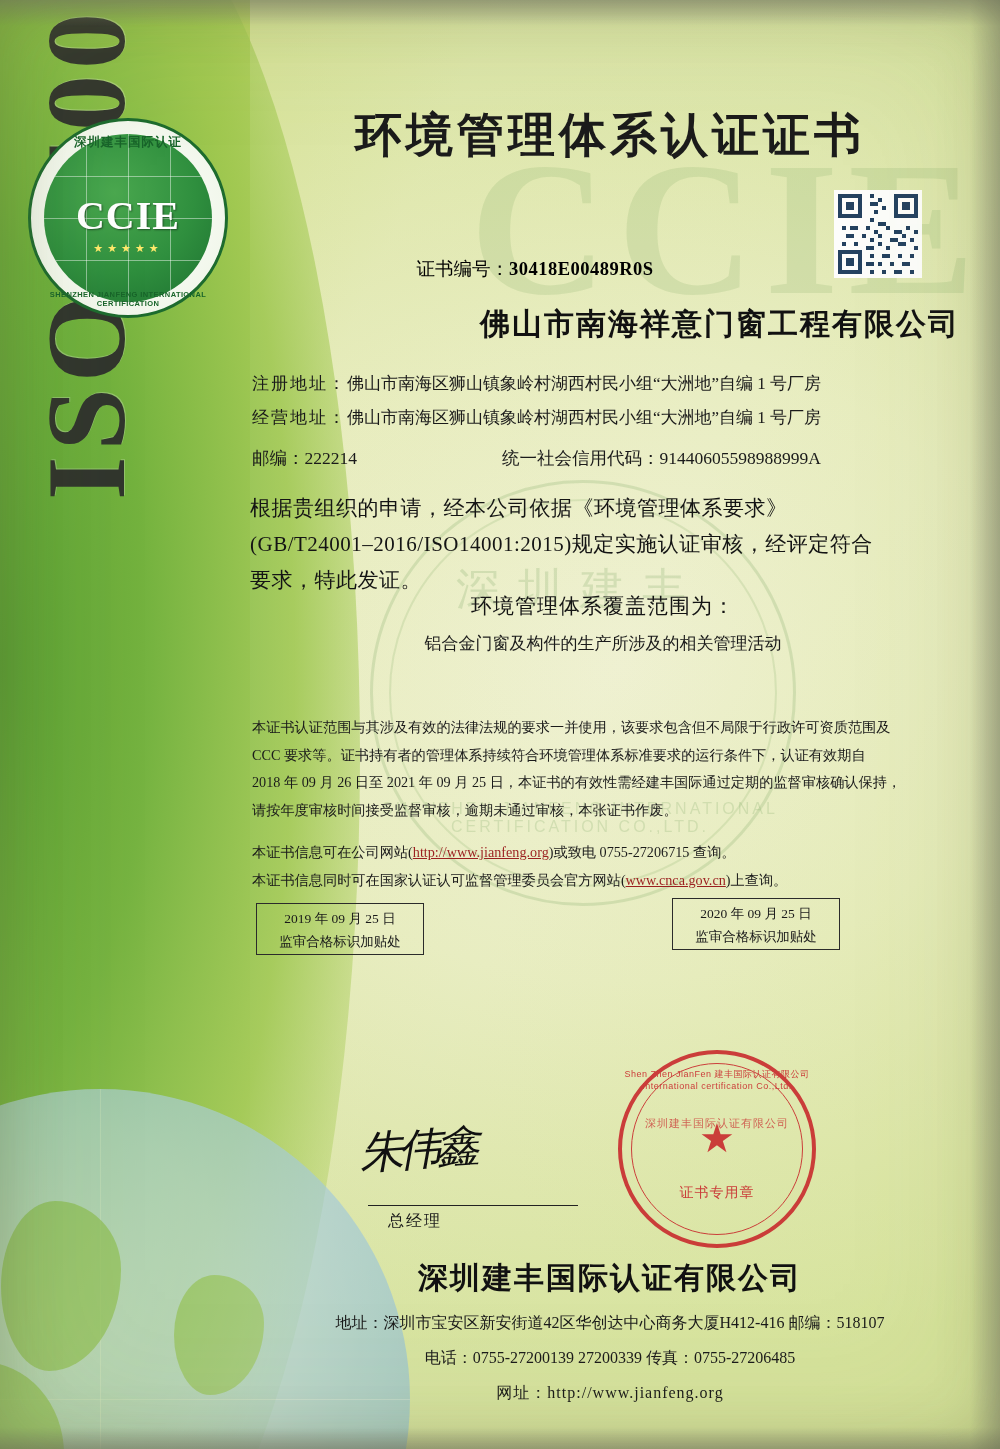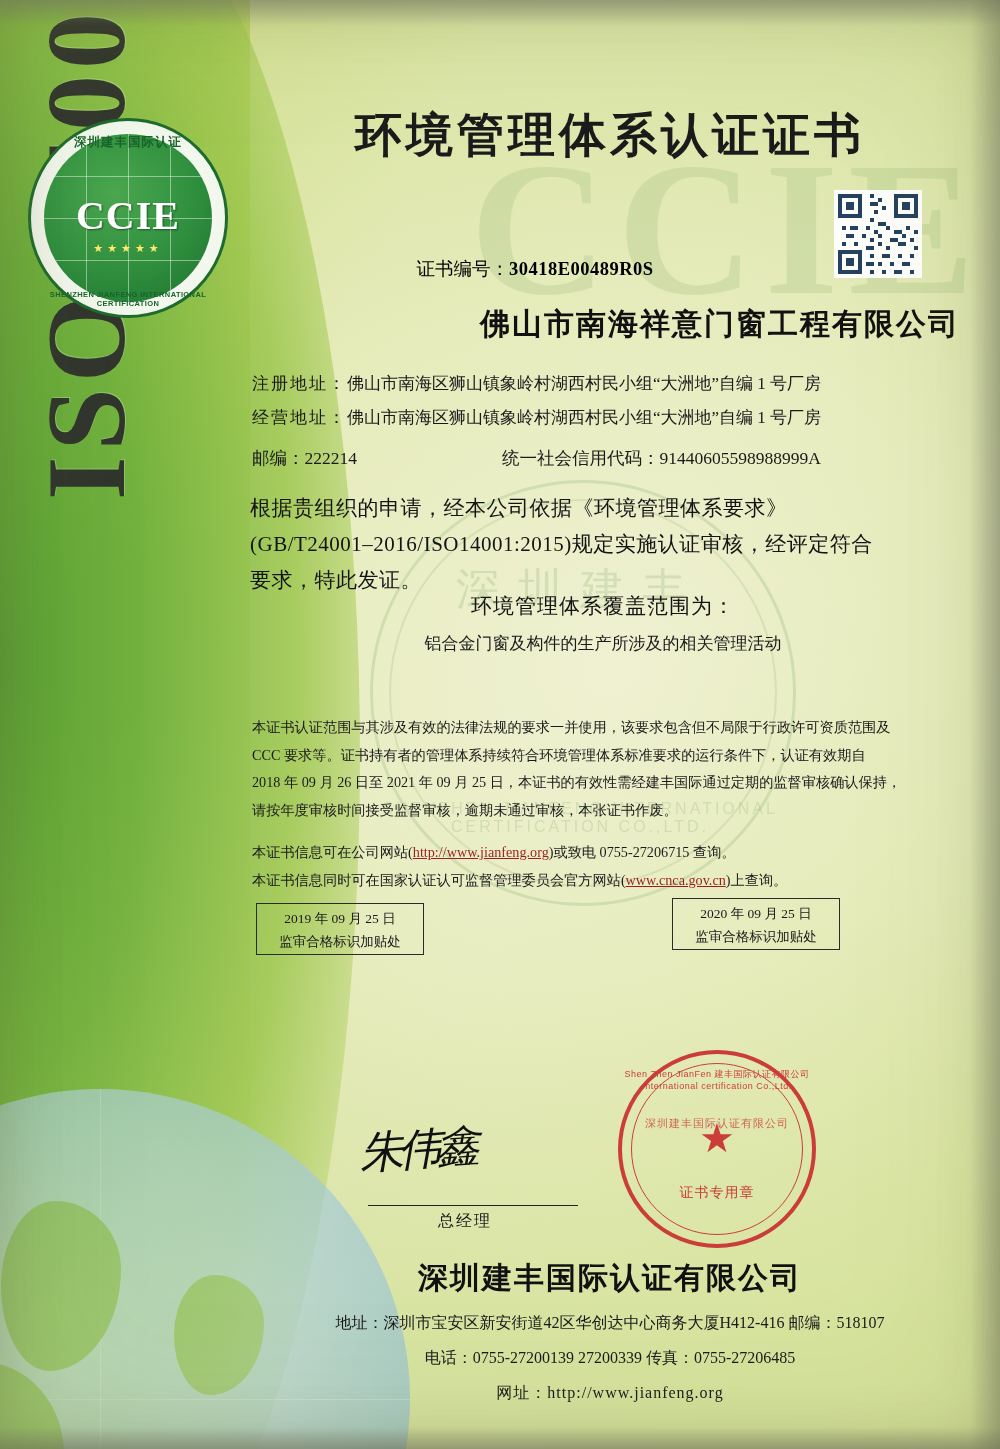--- a/index.html
+++ b/index.html
@@ -355,23 +355,23 @@
     letter-spacing: -6px;
   }
   .sig-rule {
     position: absolute;
     left: 368px; top: 1205px;
     width: 210px;
     border-top: 1.4px solid #222;
   }
   .sig-label {
     position: absolute;
-    left: 360px; top: 1211px;
+    left: 388px; top: 1211px;
     width: 210px;
-    text-align: center;
+    text-align: left;
     font-family: "Liberation Serif", serif;
     font-size: 16px;
     color: #1a1a1a;
     letter-spacing: 2px;
   }
   .red-seal {
     position: absolute;
     left: 618px; top: 1050px;
     width: 190px; height: 190px;
     border-radius: 50%;

